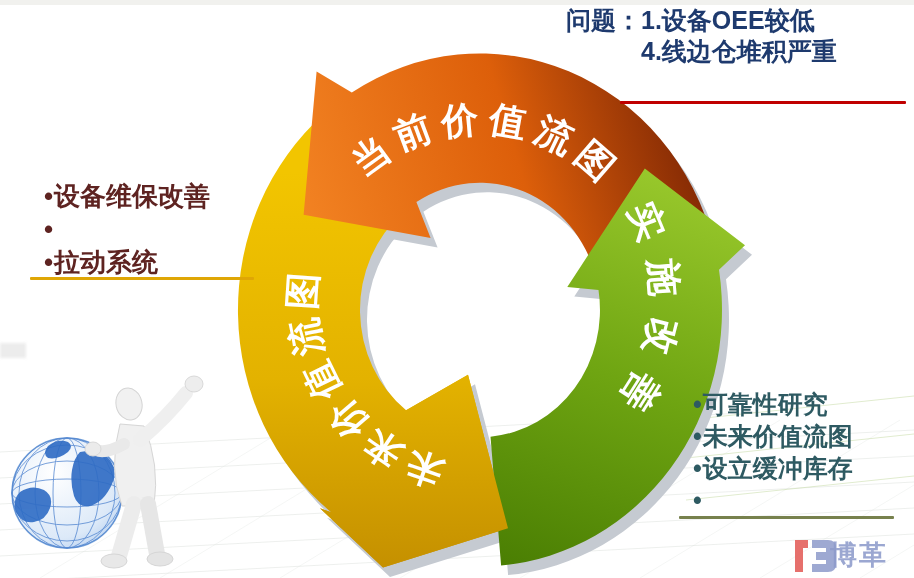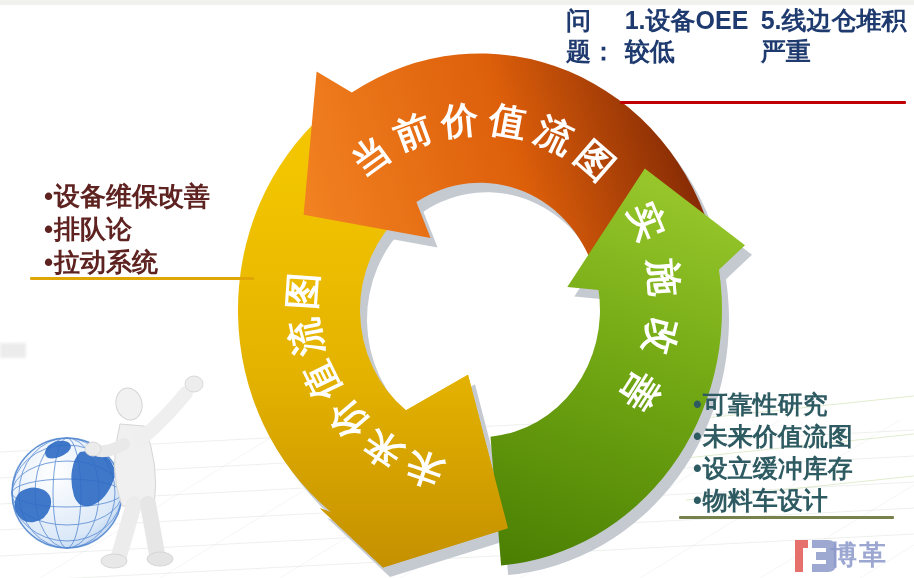--- a/index.html
+++ b/index.html
@@ -7,21 +7,21 @@
     position:relative;width:914px;height:578px;background:#fff;overflow:hidden;
     font-family:"Liberation Sans","DejaVu Sans",sans-serif;
   }
   .top-strip{position:absolute;left:0;top:0;width:914px;height:5px;background:#f1f1ee;}
   .diagram-svg{position:absolute;left:0;top:0;}
   
   .problem-box{
     position:absolute;left:566px;top:5px;display:flex;gap:0;
     color:var(--problem-text,#1e3a6e);font-weight:bold;font-size:25px;line-height:31px;
   }
-  .problem-items{display:flex;flex-direction:row;}
+  .problem-items{display:flex;flex-direction:column;}
   .underline{position:absolute;height:3px;border-radius:1px;}
   .underline.red{left:620px;top:101px;width:286px;background:var(--underline-red,#c00000);}
   .underline.gold{left:30px;top:277px;width:224px;background:var(--underline-gold,#dfa605);}
   .underline.olive{left:679px;top:516px;width:215px;background:var(--underline-olive,#77814d);}
   
   .notes{position:absolute;font-weight:bold;display:flex;flex-direction:column;}
   .notes .row{display:flex;align-items:center;}
   .notes .bullet{margin-right:1px;}
   .notes-left{left:44px;top:180px;font-size:26px;line-height:33px;color:var(--notes-left-text,#5e2321);}
   .notes-right{left:693px;top:388px;font-size:25px;line-height:32px;color:var(--notes-right-text,#2e5a62);}
@@ -156,33 +156,32 @@
     <g class="logo-mark" opacity="0.85">
       <path d="M795 540 h13 v8 h-5 v24 h-8 z" fill="#e25853"></path>
       <path d="M812 540 h16 q8 0 8 8 v16 q0 8 -8 8 h-16 v-8 h14 v-4 h-10 v-8 h10 v-4 h-14 z" fill="#8e9bcb"></path>
     </g>
   </svg>
 
   <div class="problem-box">
     <span>问题：</span>
     <span class="problem-items">
       <span>1.设备OEE较低</span>
-      <span>5.线边仓堆积严重</span>
+      <span>4.线边仓堆积严重</span>
     </span>
   </div>
   <div class="underline red"></div>
 
   <div class="notes notes-left">
     <span class="row">
         <span class="bullet">•</span>
         <span>设备维保改善</span>
       </span>
     <span class="row">
         <span class="bullet">•</span>
-        <span>排队论</span>
       </span>
     <span class="row">
         <span class="bullet">•</span>
         <span>拉动系统</span>
       </span>
   </div>
   <div class="underline gold"></div>
 
   <div class="notes notes-right">
     <span class="row">
@@ -192,21 +191,20 @@
     <span class="row">
         <span class="bullet">•</span>
         <span>未来价值流图</span>
       </span>
     <span class="row">
         <span class="bullet">•</span>
         <span>设立缓冲库存</span>
       </span>
     <span class="row">
         <span class="bullet">•</span>
-        <span>物料车设计</span>
       </span>
   </div>
   <div class="underline olive"></div>
 
   <div class="logo">
     <span class="logo-text" style="margin-left:40px;">博革</span>
   </div>
 
   <div class="faint-watermark"></div>
 </div>

